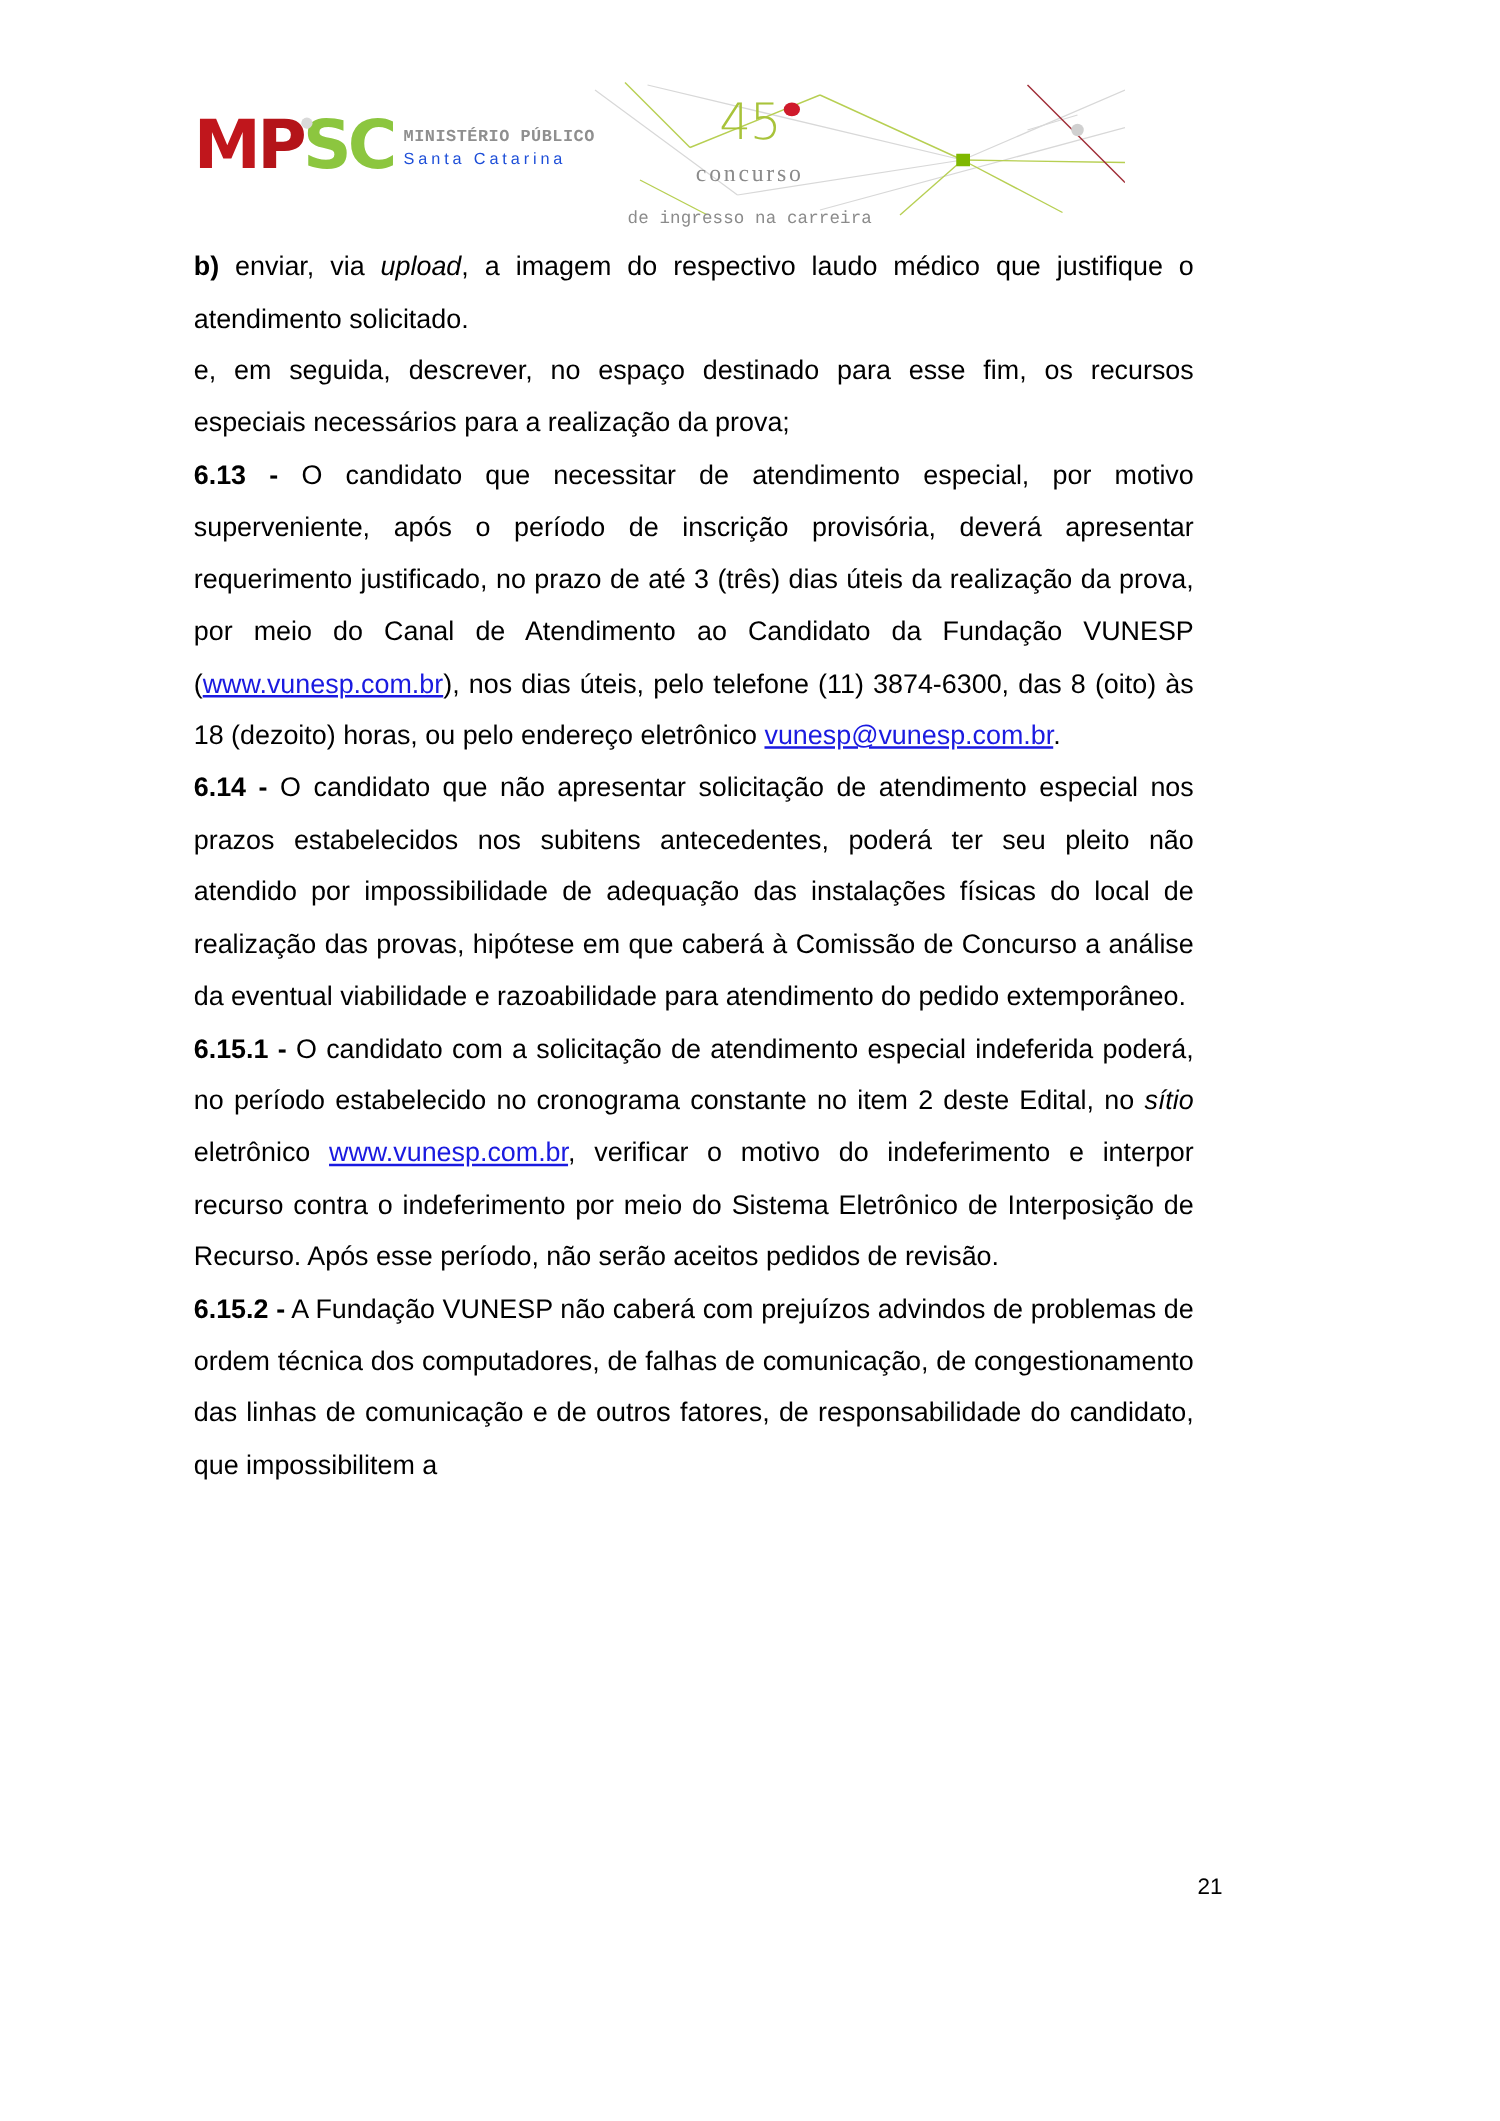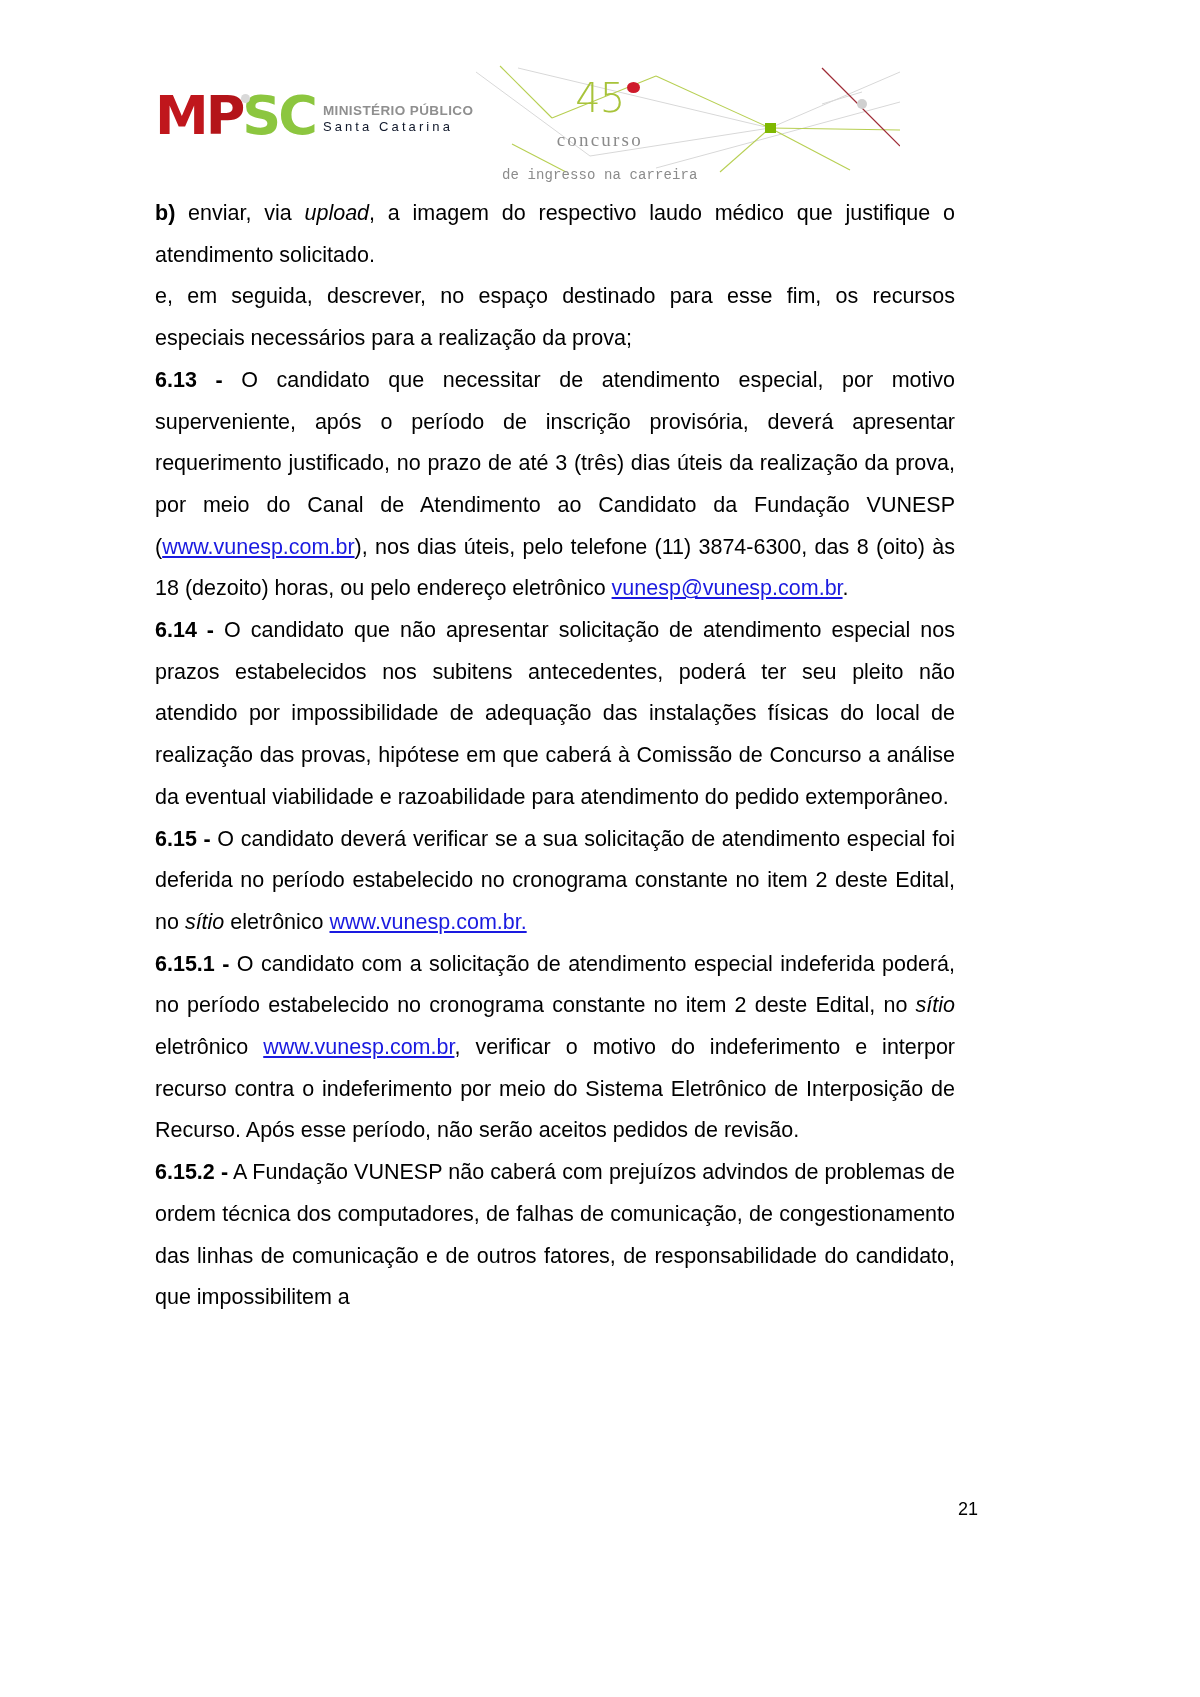--- a/index.html
+++ b/index.html
@@ -53,33 +53,33 @@
     width: 9px;
     height: 9px;
     border-radius: 50%;
     background: #d9d9d9;
   }
   .mpsc-words {
     padding-bottom: 6px;
     color: #9a9a9a;
   }
   .mpsc-line1 {
-    font-family: Liberation Sans, sans-serif;
+    font-family: Liberation Mono, monospace;
     font-size: 13.5px;
     font-weight: 700;
     letter-spacing: 0.4px;
     color: #8f8f8f;
     white-space: nowrap;
   }
   .mpsc-line2 {
     font-family: "Liberation Sans", sans-serif;
     font-size: 13px;
     font-weight: 400;
     letter-spacing: 3.1px;
-    color: #0f172a;
+    color: #1d4ed8;
     white-space: nowrap;
     margin-top: 1px;
   }
 
   .logo-45 {
     position: absolute;
     left: 470px;
     top: 60px;
     width: 430px;
     height: 115px;
@@ -221,21 +221,20 @@
     </div>
 
   </div>
 
   <div class="content">
 
     <p class="para"><b class="num">b)</b><span> enviar, via </span><i class="it">upload</i><span>, a imagem do respectivo laudo médico que justifique o atendimento solicitado.</span></p>
     <p class="para"><span>e, em seguida, descrever, no espaço destinado para esse fim, os recursos especiais necessários para a realização da prova;</span></p>
     <p class="para"><b class="num">6.13 -</b><span> O candidato que necessitar de atendimento especial, por motivo superveniente, após o período de inscrição provisória, deverá apresentar requerimento justificado, no prazo de até 3 (três) dias úteis da realização da prova, por meio do Canal de Atendimento ao Candidato da Fundação VUNESP (</span><a class="lnk" href="#">www.vunesp.com.br</a><span>), nos dias úteis, pelo telefone (11) 3874-6300, das 8 (oito) às 18 (dezoito) horas, ou pelo endereço eletrônico </span><a class="lnk" href="#">vunesp@vunesp.com.br</a><span>.</span></p>
     <p class="para"><b class="num">6.14 -</b><span> O candidato que não apresentar solicitação de atendimento especial nos prazos estabelecidos nos subitens antecedentes, poderá ter seu pleito não atendido por impossibilidade de adequação das instalações físicas do local de realização das provas, hipótese em que caberá à Comissão de Concurso a análise da eventual viabilidade e razoabilidade para atendimento do pedido extemporâneo.</span></p>
-    <p class="para"><b class="num">6.15 -</b><span> O candidato deverá verificar se a sua solicitação de atendimento especial foi deferida no período estabelecido no cronograma constante no item 2 deste Edital, no </span><i class="it">sítio</i><span> eletrônico </span><a class="lnk" href="#">www.vunesp.com.br.</a></p>
     <p class="para"><b class="num">6.15.1 -</b><span> O candidato com a solicitação de atendimento especial indeferida poderá, no período estabelecido no cronograma constante no item 2 deste Edital, no </span><i class="it">sítio</i><span> eletrônico </span><a class="lnk" href="#">www.vunesp.com.br</a><span>, verificar o motivo do indeferimento e interpor recurso contra o indeferimento por meio do Sistema Eletrônico de Interposição de Recurso. Após esse período, não serão aceitos pedidos de revisão.</span></p>
     <p class="para"><b class="num">6.15.2 -</b><span> A Fundação VUNESP não caberá com prejuízos advindos de problemas de ordem técnica dos computadores, de falhas de comunicação, de congestionamento das linhas de comunicação e de outros fatores, de responsabilidade do candidato, que impossibilitem a</span></p>
 
   </div>
 
   <div class="pagenum">21</div>
 
 </div>
 
 </body></html>

